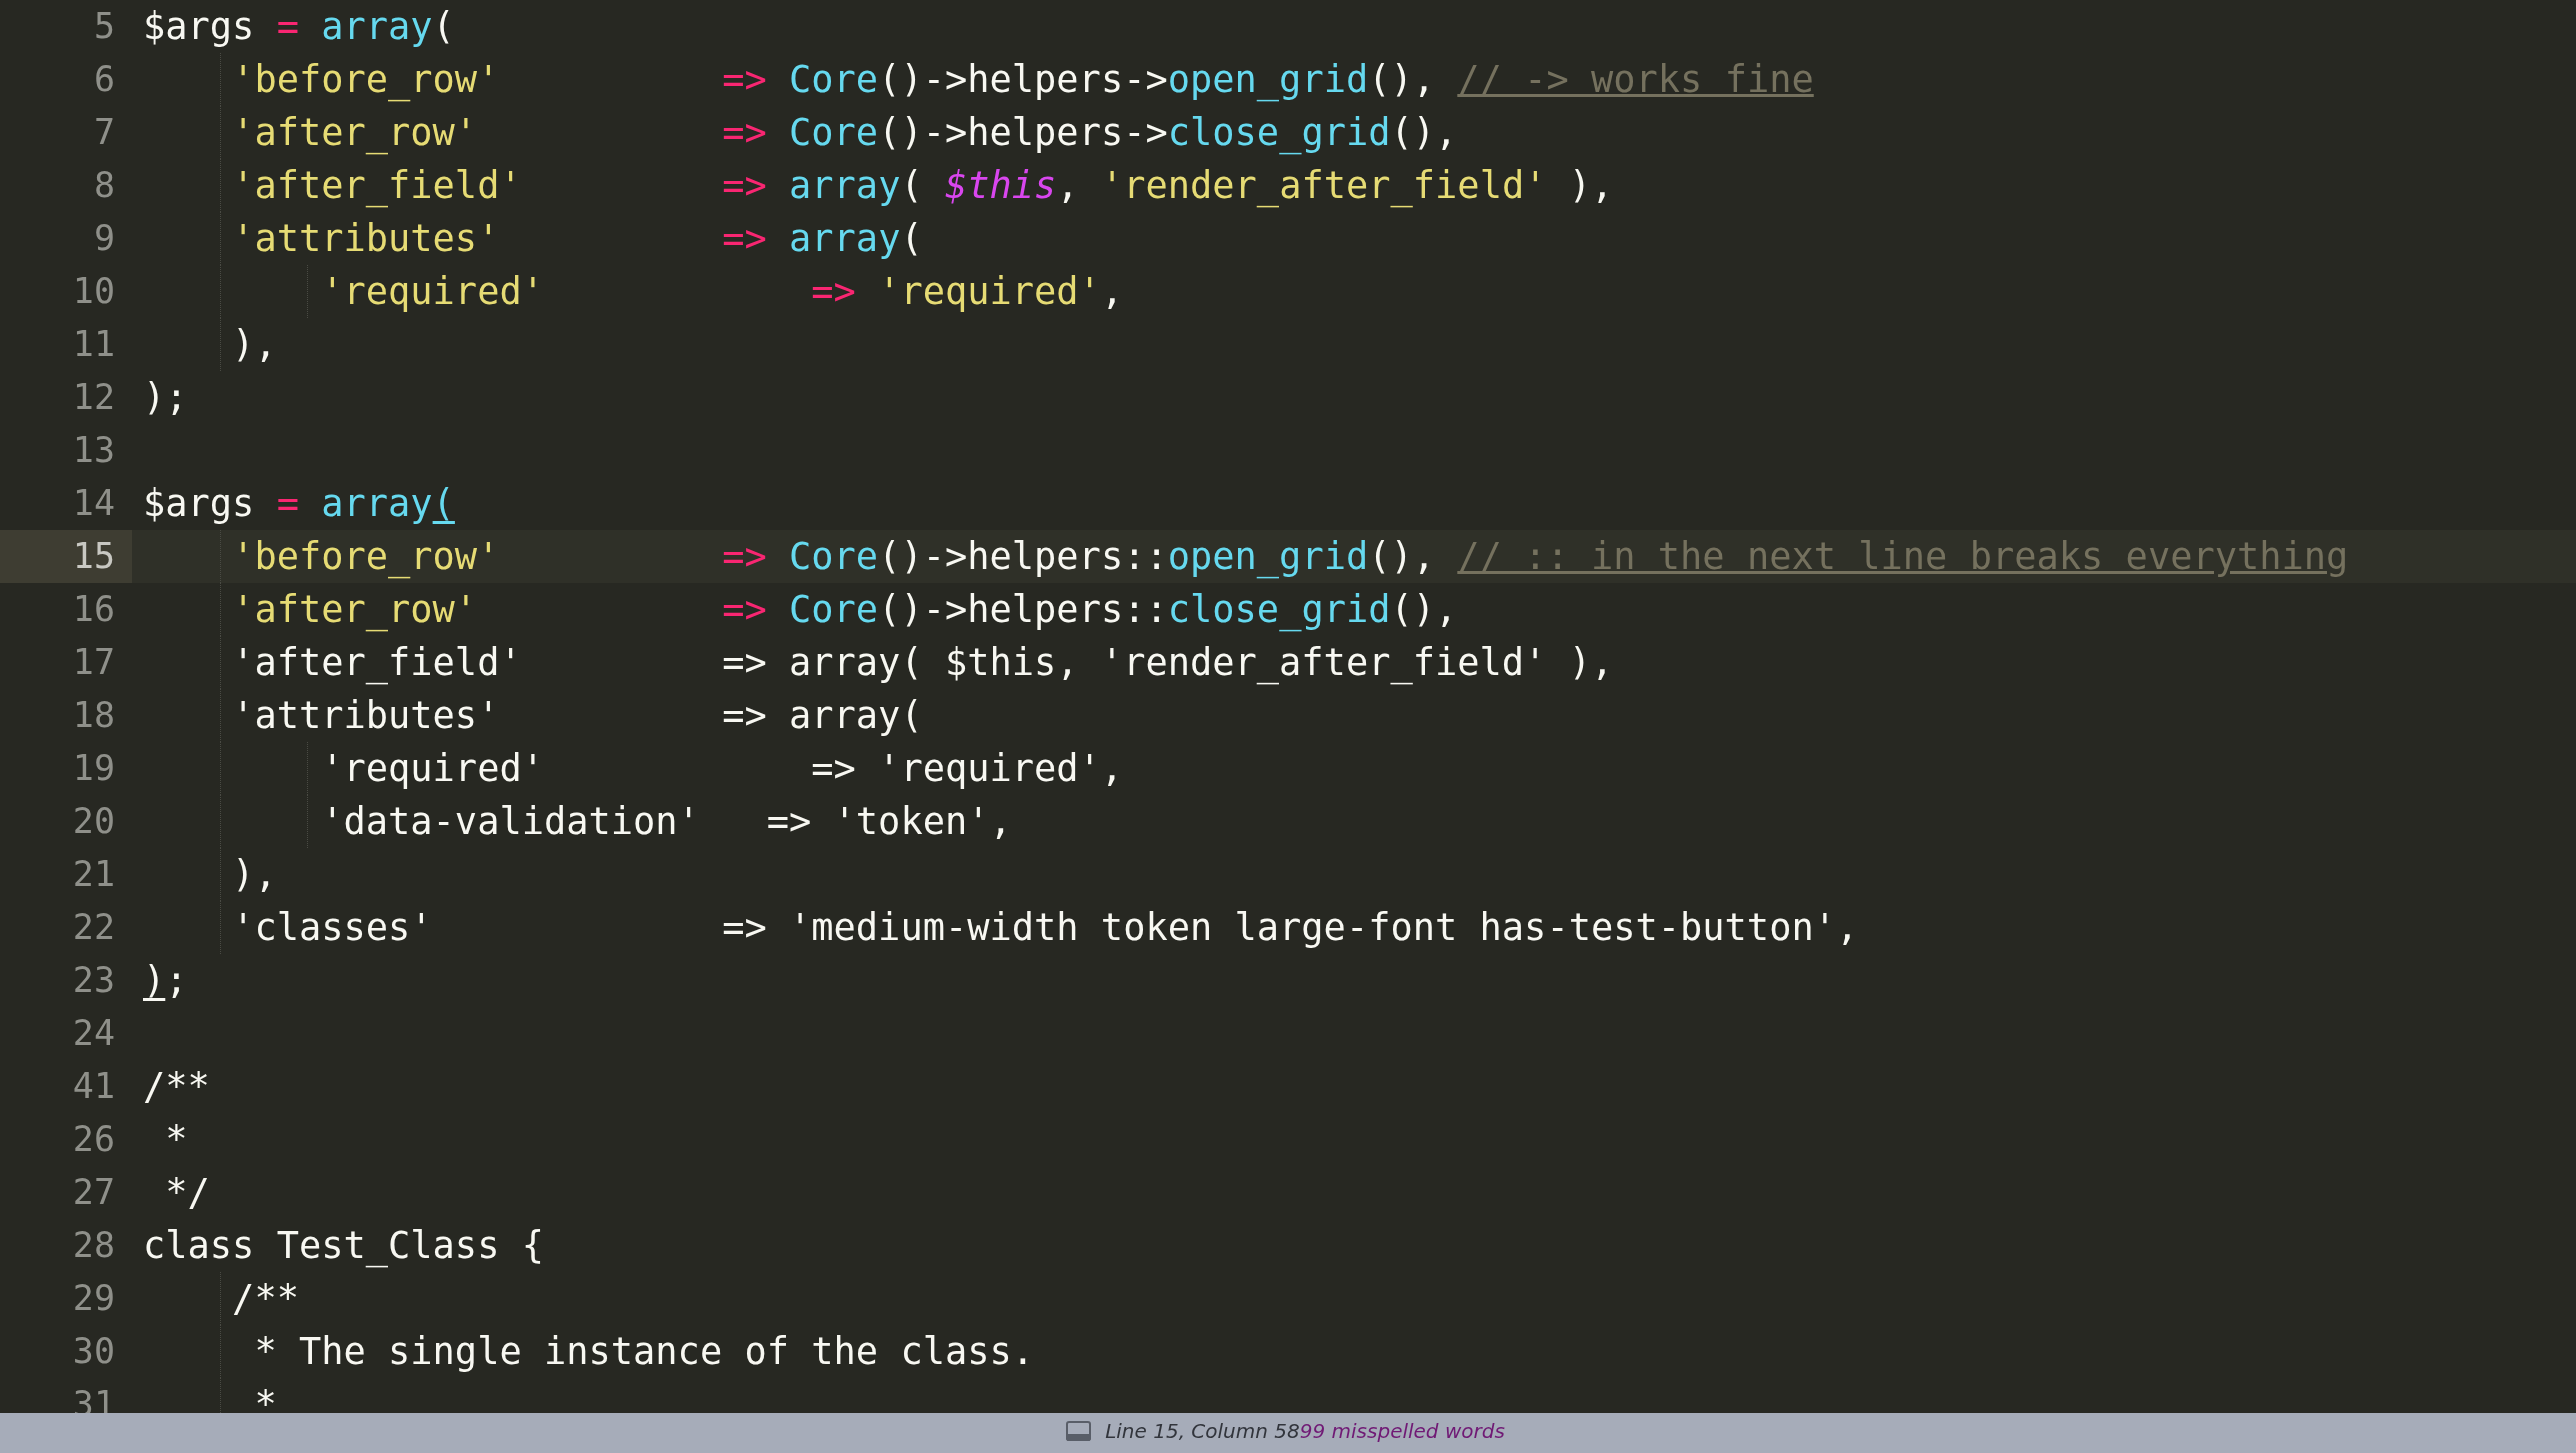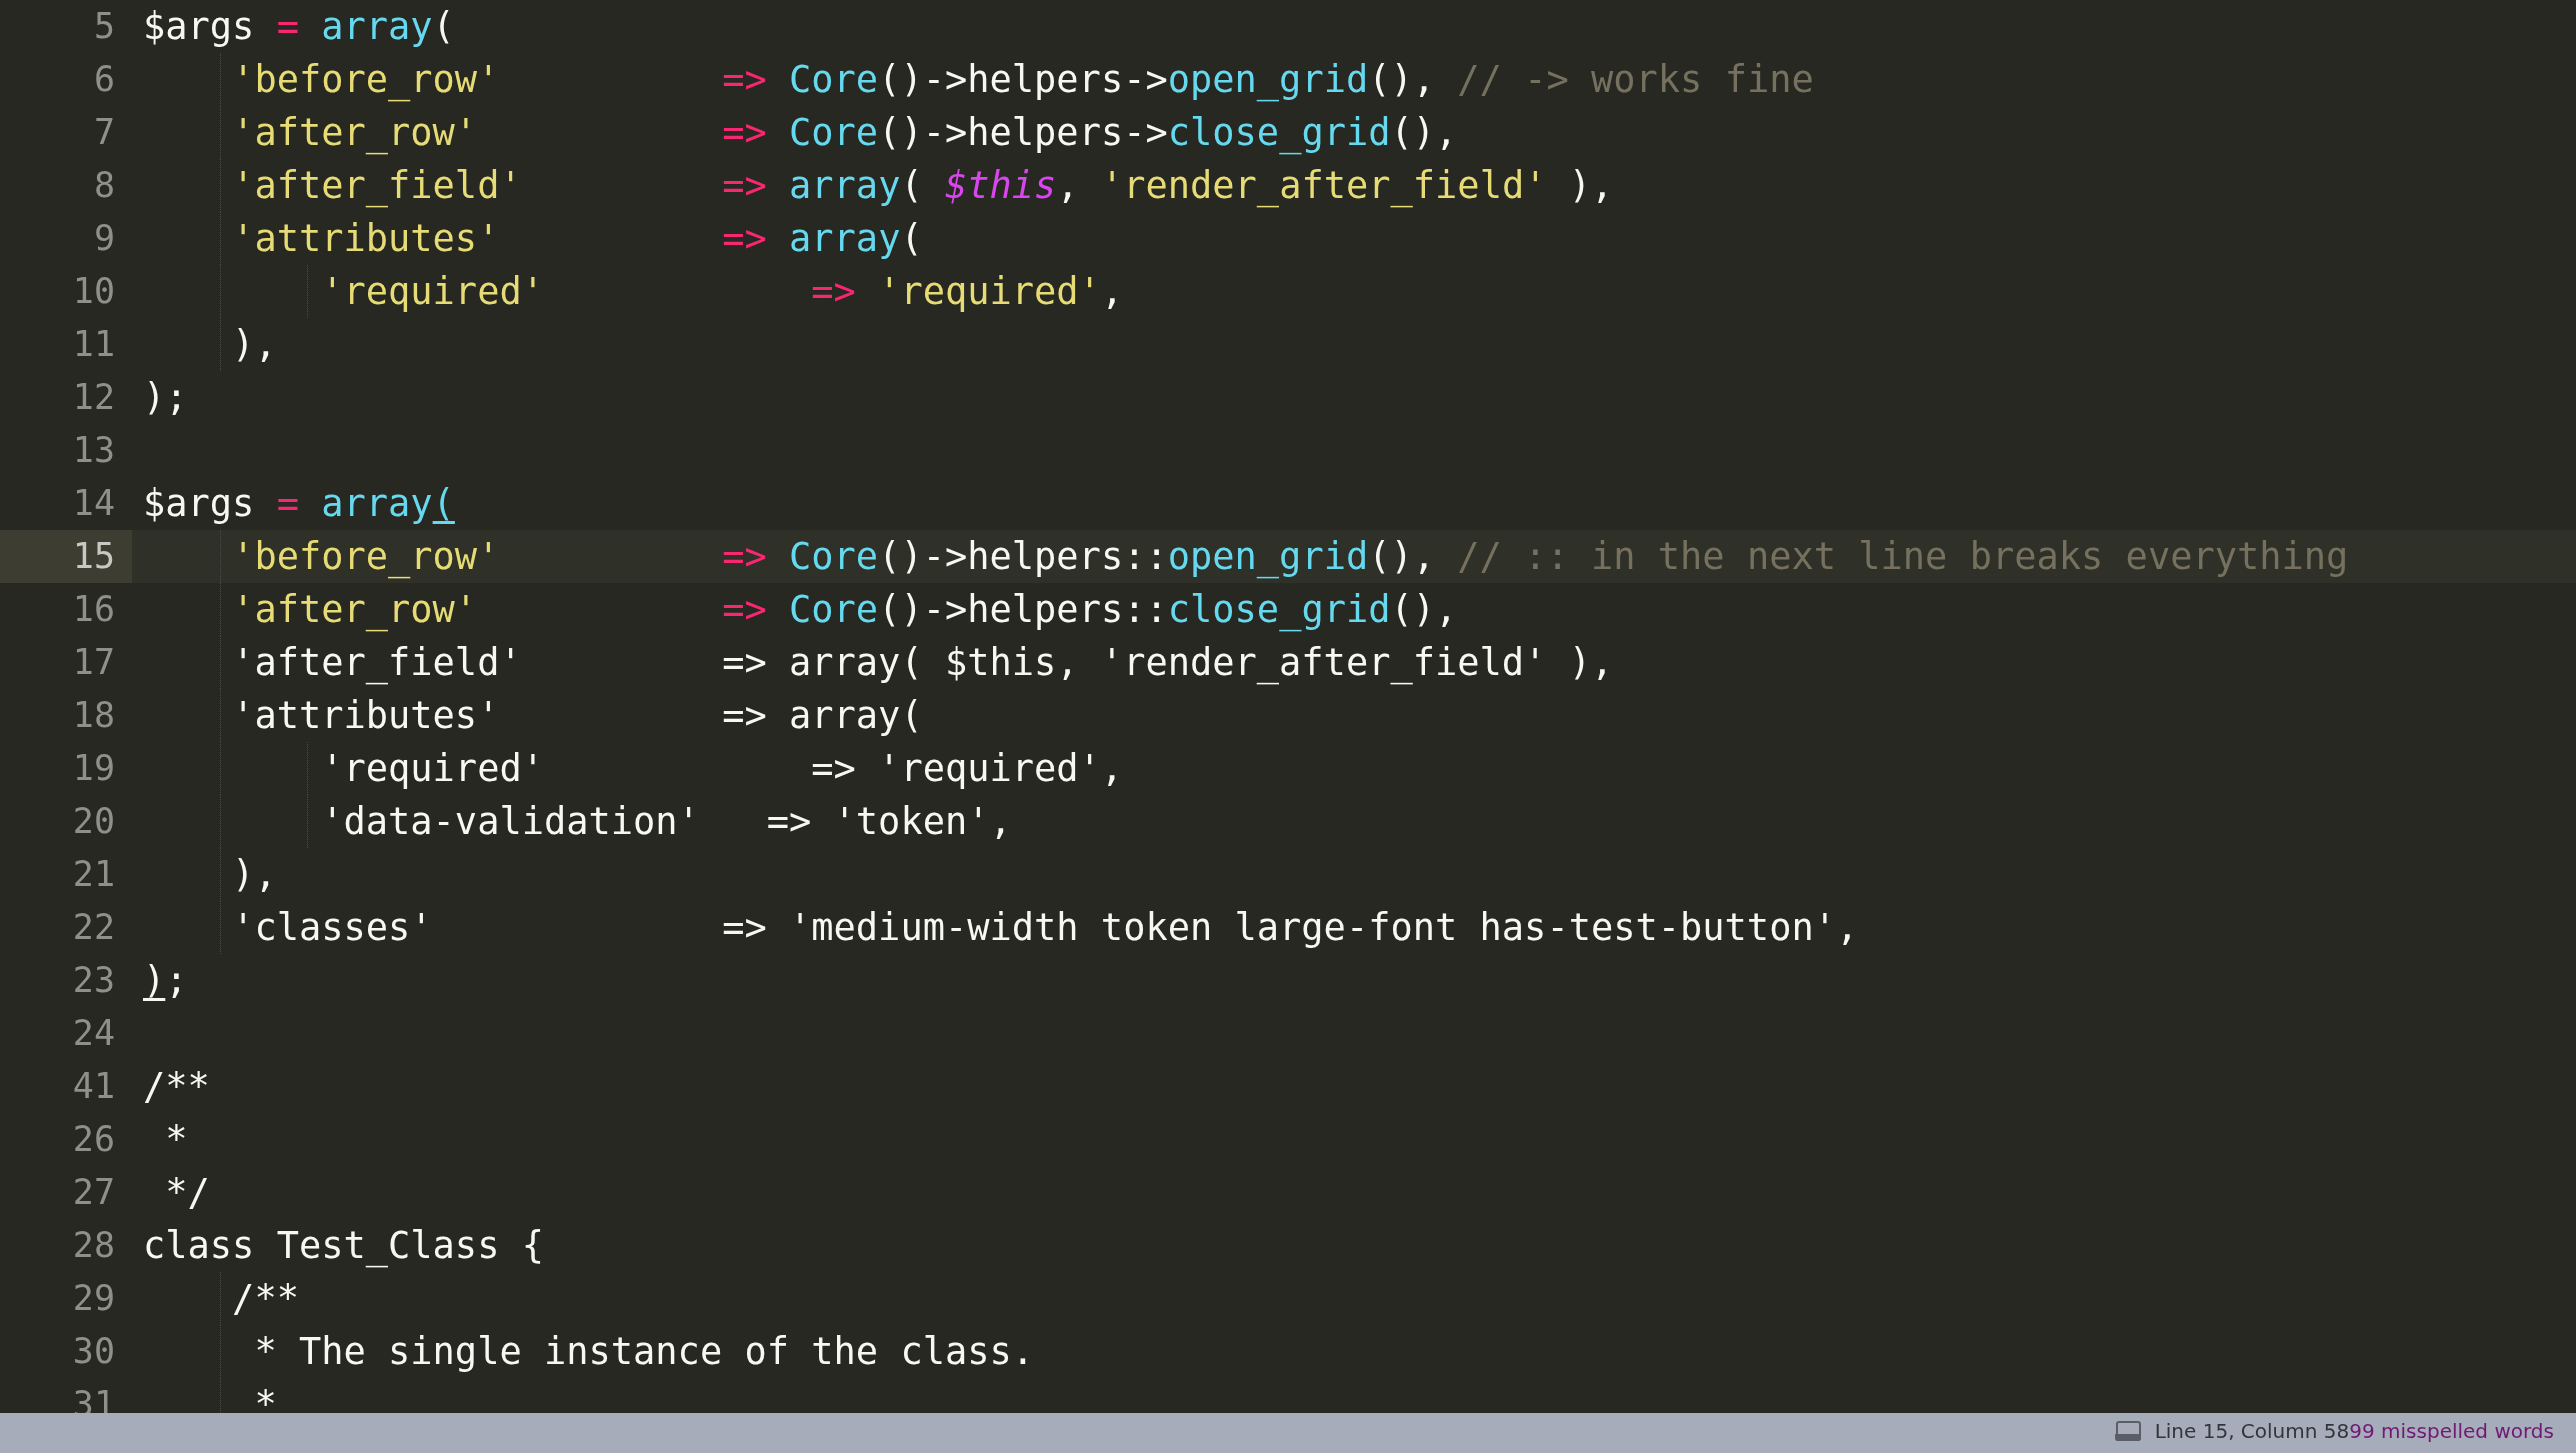--- a/index.html
+++ b/index.html
@@ -75,38 +75,39 @@
     bottom: 0;
     width: 0.8px;
     border-left: 0.8px dotted #4a4b44;
   }
 
   
   .t-plain  { color: #f8f8f2; }
   .t-op     { color: #f92672; }
   .t-fn     { color: #66d9ef; }
   .t-str    { color: #e6db74; }
-  .t-com    { color: #75715e; }
+  .t-com    { color: #75715e; text-decoration: underline; }
   .t-this   { color: #d946ef; font-style: italic; }
   .t-punc   { color: #f8f8f2; }
   .bracket-match { text-decoration: underline; text-underline-offset: 4.7px; }
 
   
   #status-bar {
     flex: 0 0 40px;
     height: 40px;
     background: #a6acb9;
     color: #32353c;
     display: flex;
     align-items: center;
-    justify-content: flex-end;
+    justify-content: center;
     padding: 0 22px 4px 17px;
     box-sizing: border-box;
     font-family: "DejaVu Sans", sans-serif;
     font-size: 20px;
+    font-style: italic;
   }
   .status-left {
     display: flex;
     align-items: center;
     gap: 14px;
   }
   .monitor-icon {
     width: 25px;
     height: 20px;
     border: 2.3px solid #595e68;

